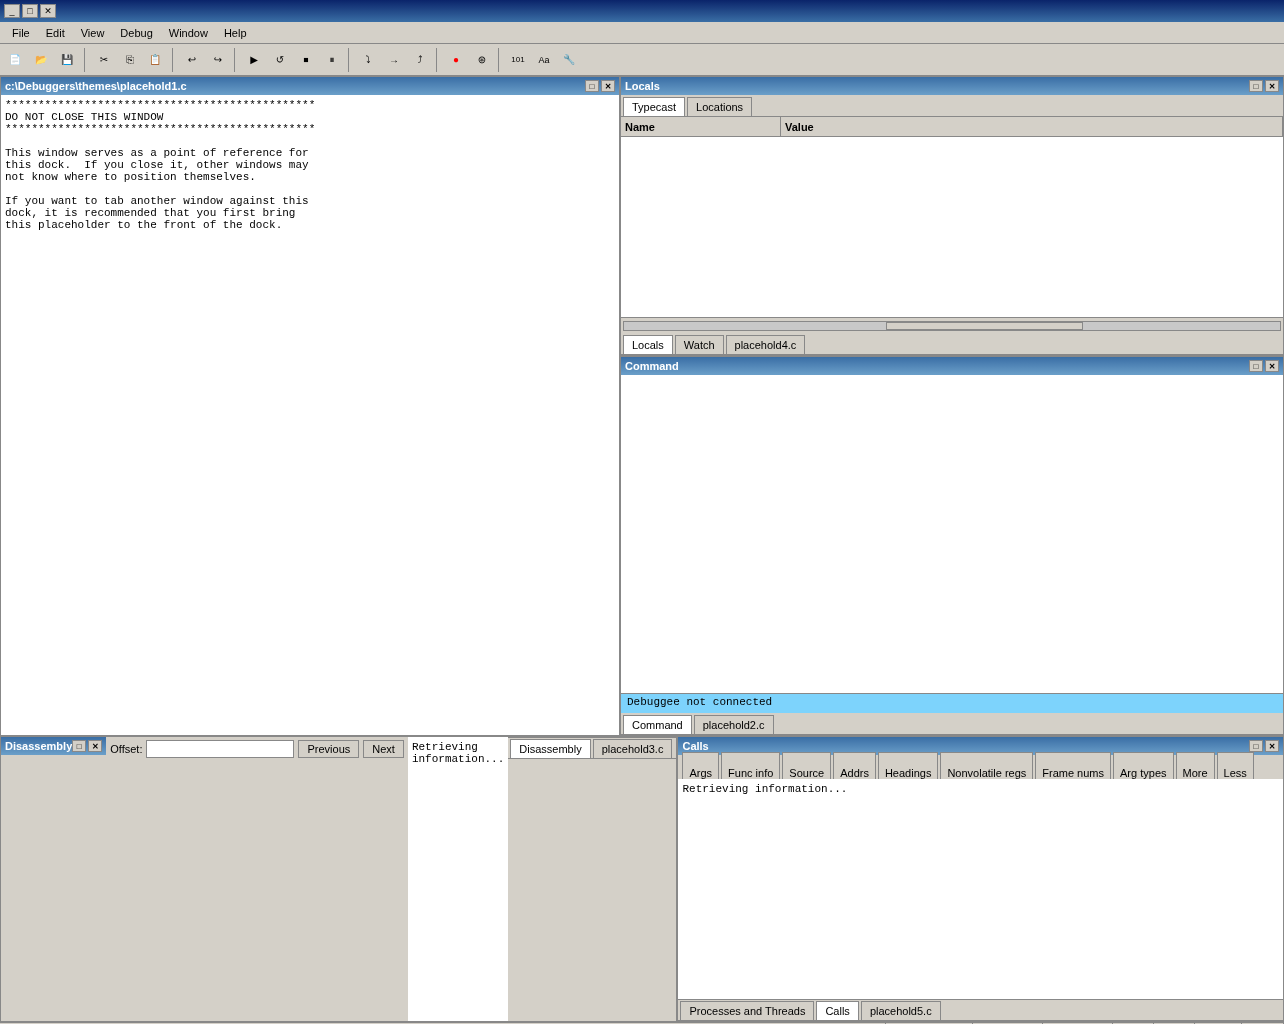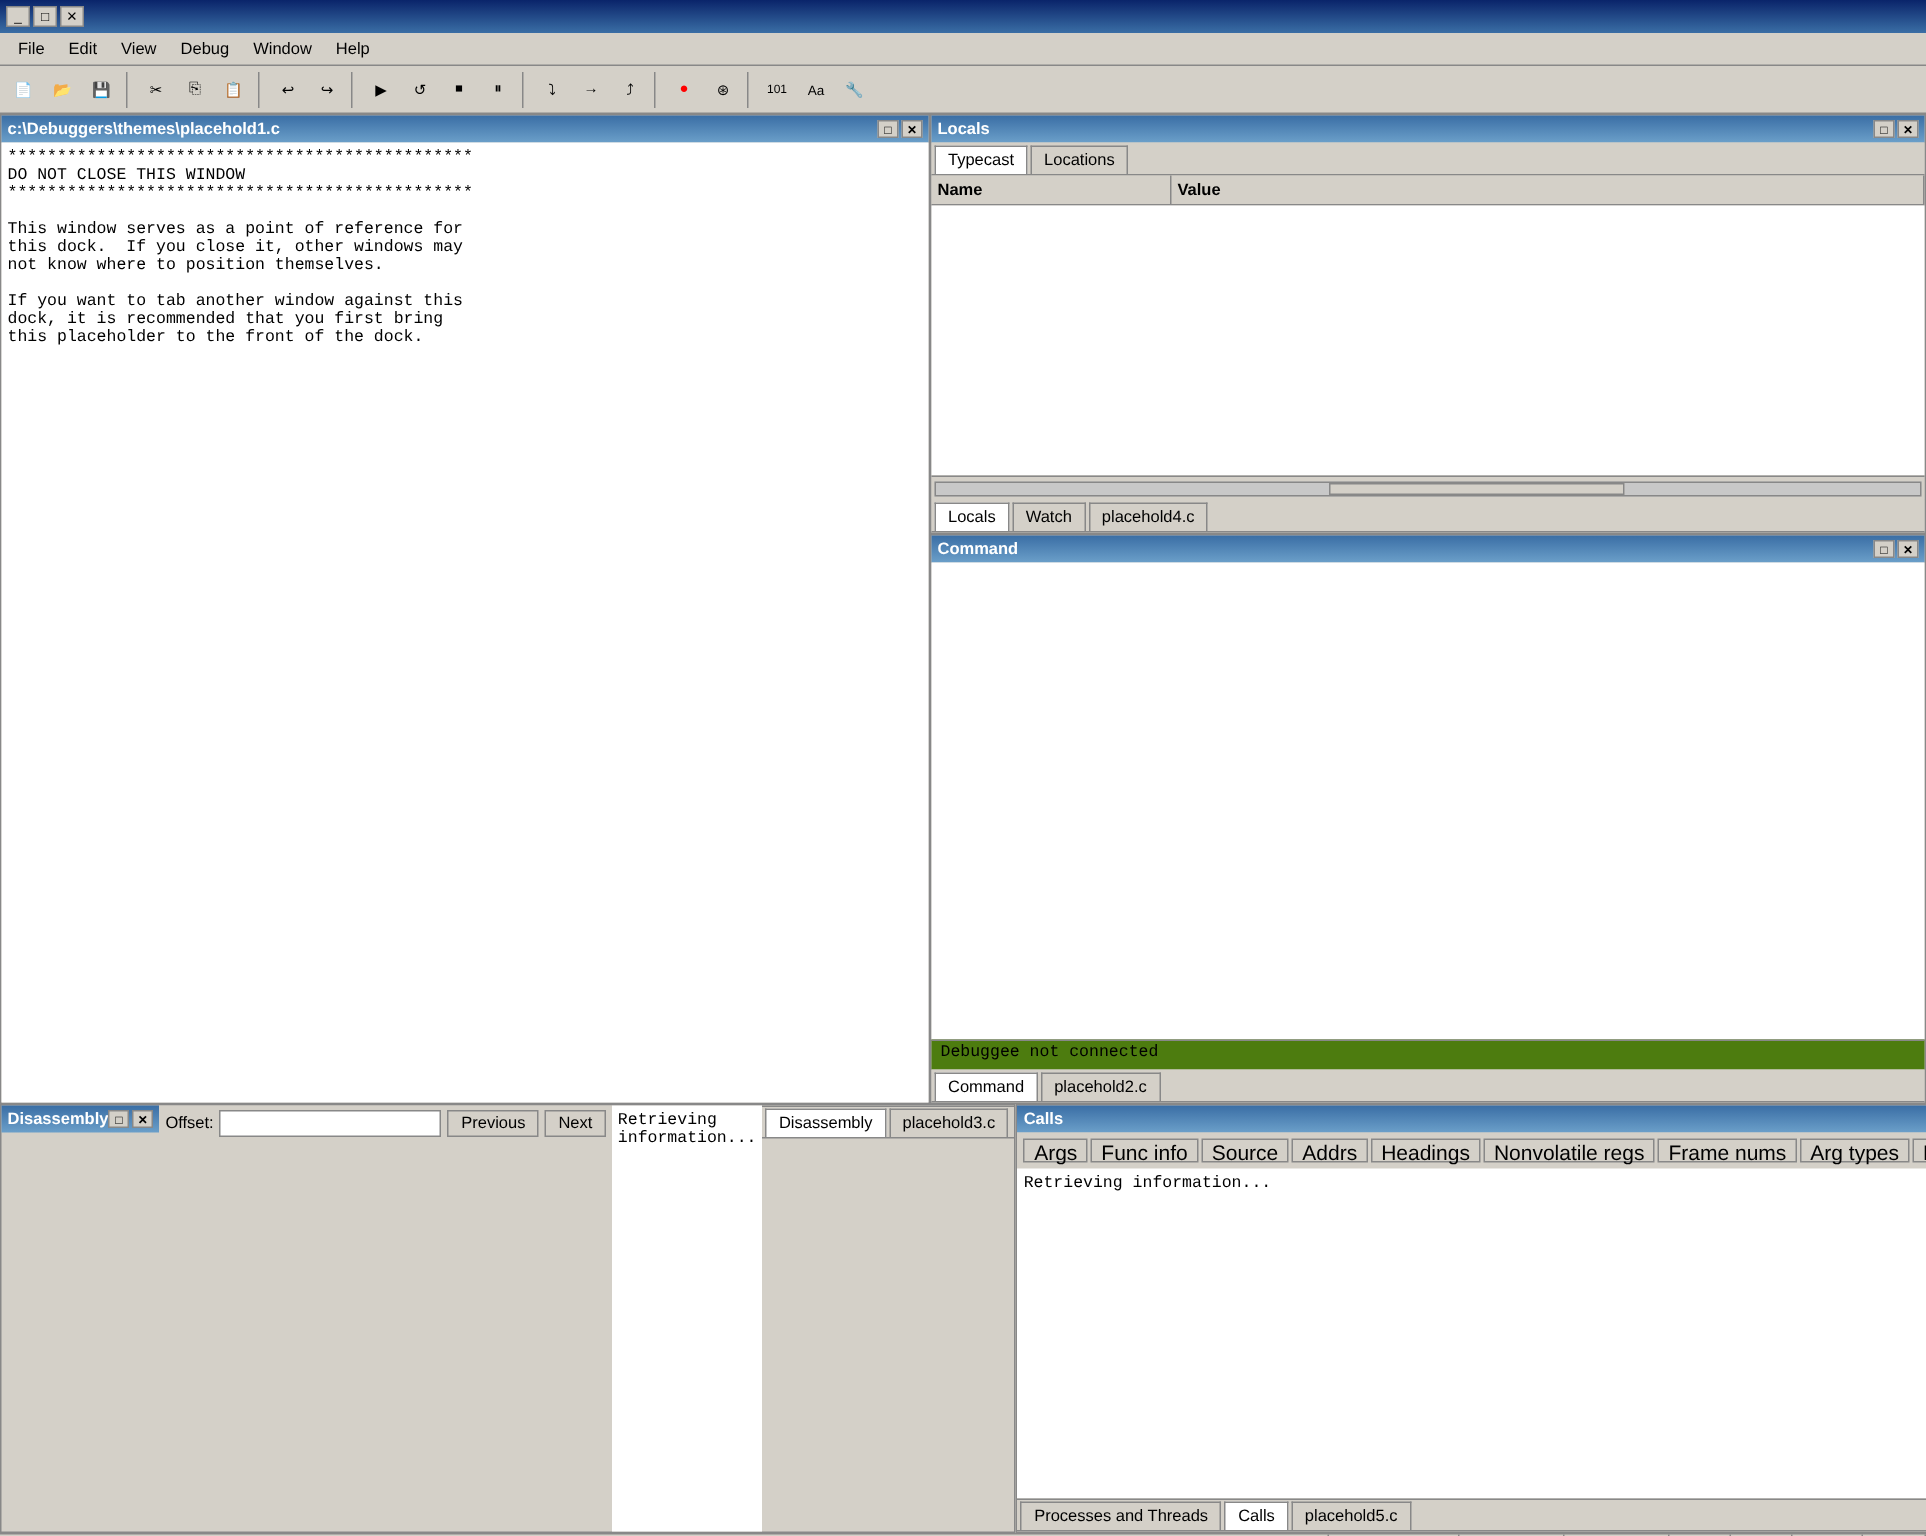--- a/index.html
+++ b/index.html
@@ -247,21 +247,21 @@
     .command-content {
       flex: 1;
       background: #fff;
       padding: 4px;
       font-family: 'Courier New', monospace;
       font-size: 11px;
       overflow: auto;
     }
 
     .command-status {
-      background: #4d7c0f;
+      background: #7dd3fc;
       border-top: 1px solid #888;
       padding: 2px 6px;
       font-family: 'Courier New', monospace;
       font-size: 11px;
       height: 20px;
     }
 
     
     .disassembly-pane {
       flex: 0 0 620px;
@@ -324,24 +324,24 @@
     .calls-toolbar {
       background: #d4d0c8;
       height: 24px;
       display: flex;
       align-items: center;
       padding: 2px 4px;
       gap: 2px;
       flex-wrap: nowrap;
     }
     .calls-btn {
-      padding: 0 6px;
-      background: #d4d0c8;
-      border: 1px solid #888;
-      font-size: 14px;
+      padding: 14px 6px;
+      background: #d4d0c8;
+      border: 1px solid #888;
+      font-size: 11px;
       cursor: pointer;
       height: 16px;
       white-space: nowrap;
     }
 
     .calls-content {
       flex: 1;
       background: #fff;
       padding: 4px;
       font-family: 'Courier New', monospace;

